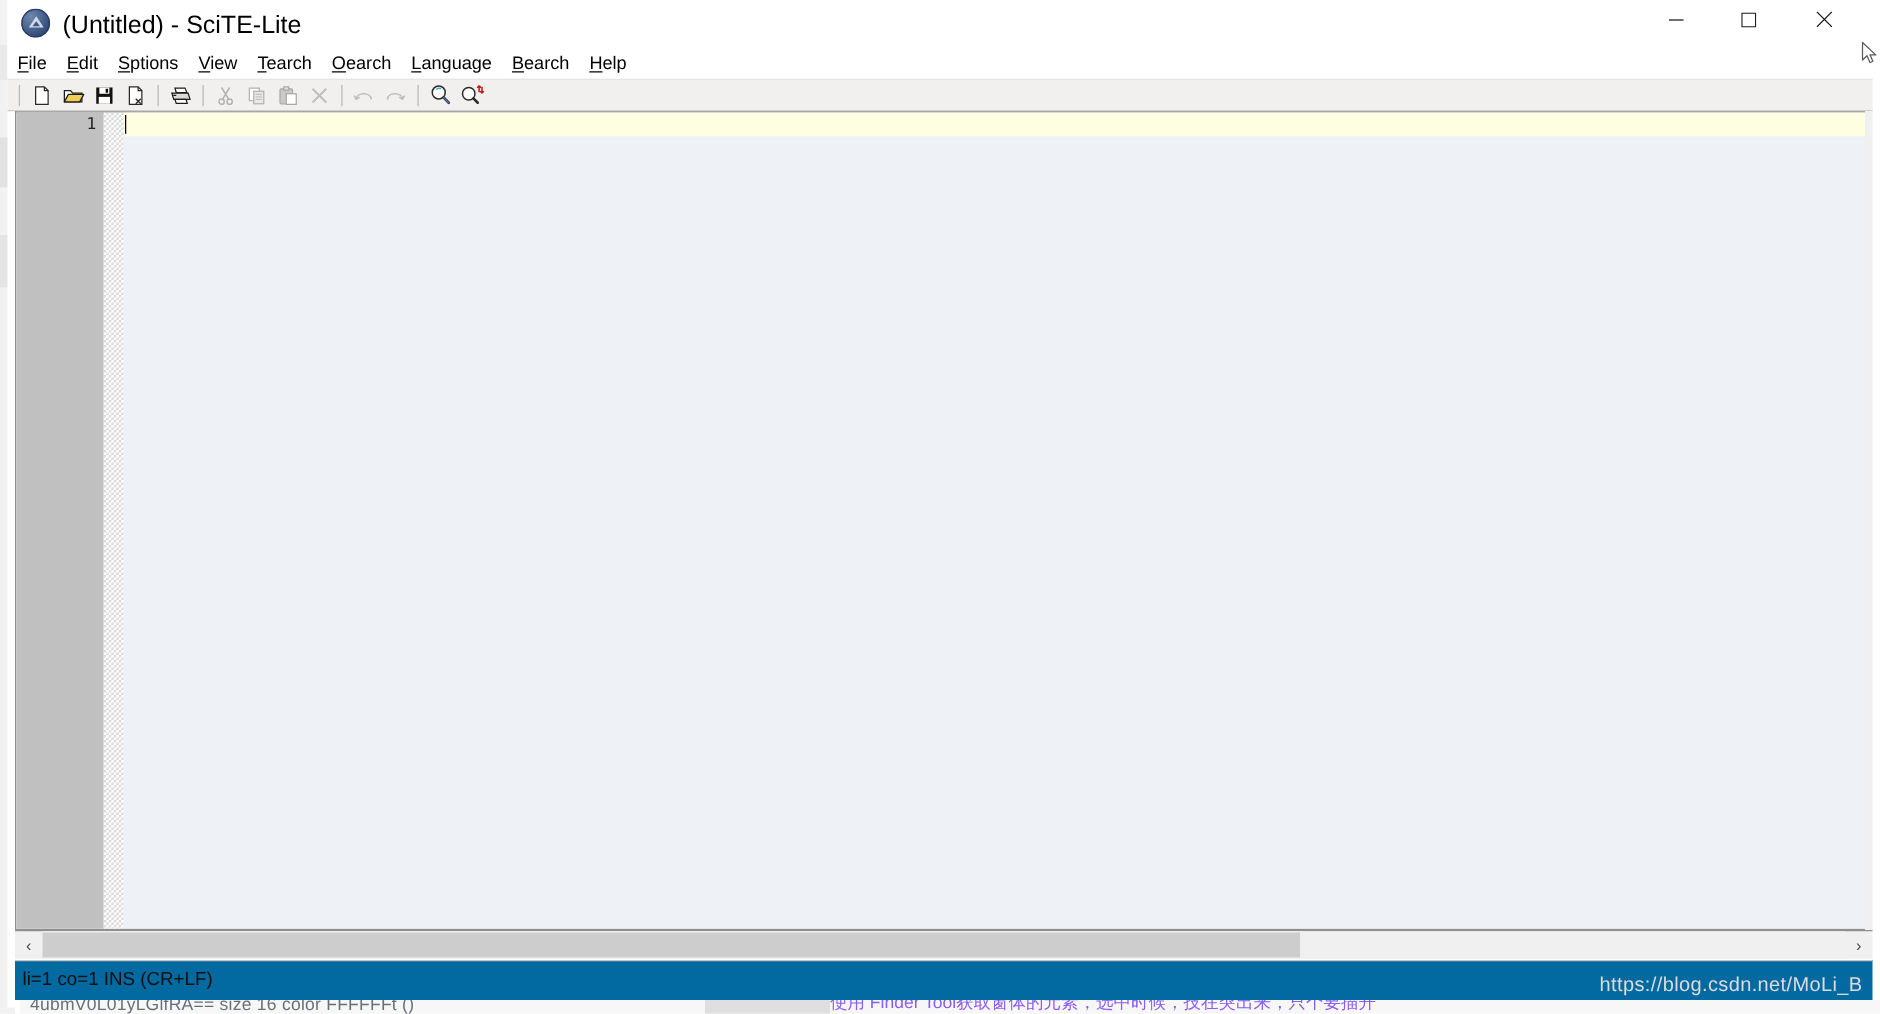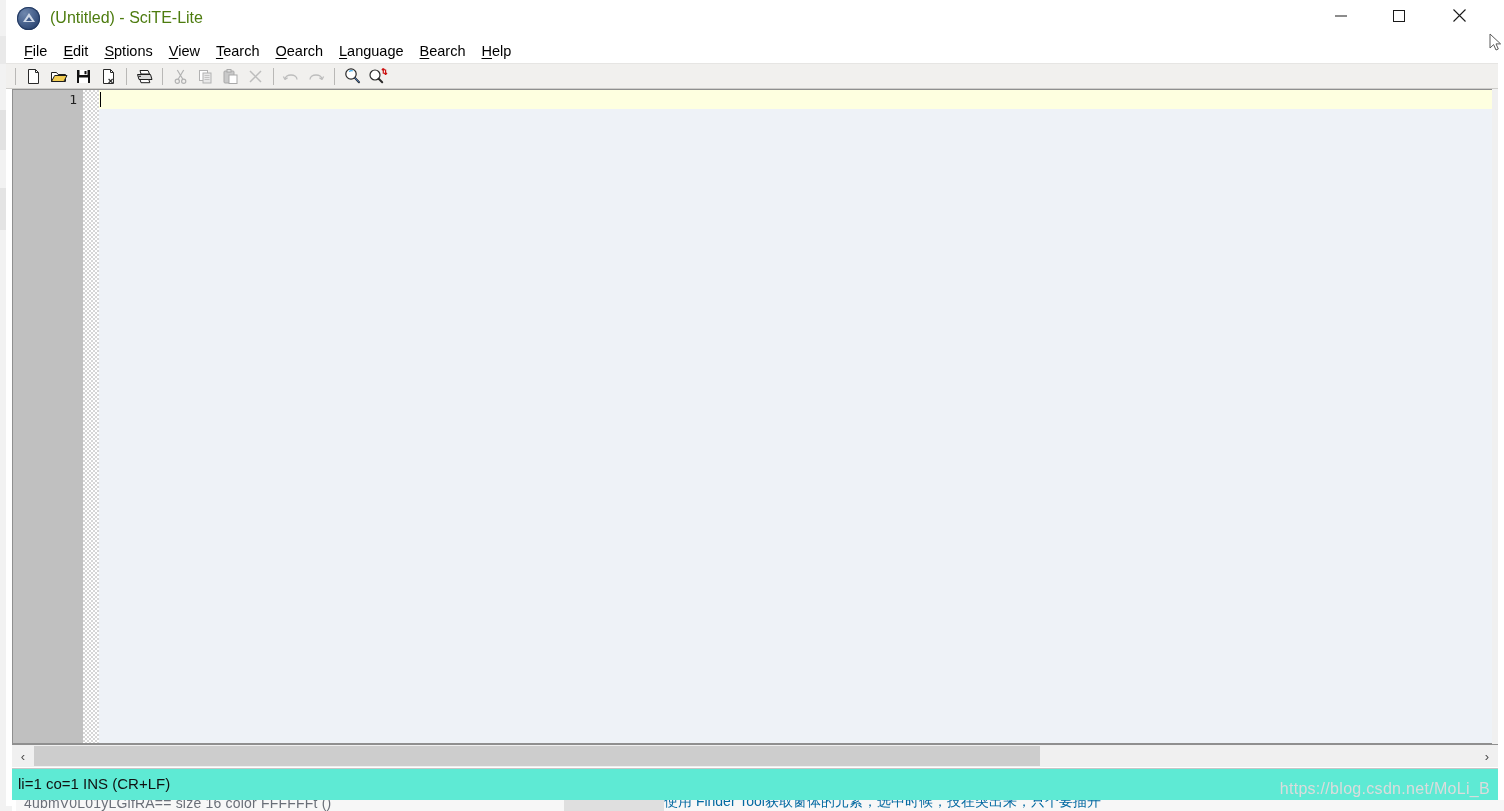--- a/index.html
+++ b/index.html
@@ -45,21 +45,21 @@
     left: 8px; top: -5px;
     font-size: 14px;
     color: #6a6f78;
     white-space: nowrap;
     letter-spacing: .2px;
   }
   #bg-bottom-text2 {
     position: absolute;
     left: 648px; top: -7px;
     font-size: 14px;
-    color: #0369a1;
+    color: #8b5cf6;
     white-space: nowrap;
   }
   #bg-bottom-sep {
     position: absolute;
     left: 548px; top: 0px; width: 100px; height: 11px;
     background: #dfdfdf;
   }
 
   
   #window {
@@ -98,22 +98,22 @@
     position: absolute;
     left: 8.5px; top: 9.5px;
     width: 0; height: 0;
     border-left: 3px solid transparent;
     border-right: 3px solid transparent;
     border-bottom: 4.5px solid #3d5887;
   }
   #title-text {
     position: absolute;
     left: 44px; top: 9px;
-    font-size: 16px;
-    color: #4d7c0f;
+    font-size: 20px;
+    color: #000000;
     white-space: nowrap;
   }
 
   .wincontrol {
     position: absolute;
     top: 0;
     width: 46px; height: 31px;
     display: flex;
     align-items: center;
     justify-content: center;
@@ -125,21 +125,20 @@
   .wincontrol svg { display: block; }
 
   
   #menubar {
     position: absolute;
     left: 0; top: 38px;
     width: 1492px; height: 25px;
     background: #ffffff;
     display: flex;
     align-items: center;
-    padding-left: 10px;
     box-sizing: border-box;
   }
   .menu-item {
     font-size: 14.5px;
     color: #000000;
     padding: 1px 8px 1px 8px;
     white-space: nowrap;
     cursor: default;
   }
   .menu-item .acc {
@@ -258,21 +257,21 @@
     left: 0; top: 1px;
     width: 1006px; height: 20px;
     background: #cdcdcd;
   }
 
   
   #statusbar {
     position: absolute;
     left: 6px; top: 768px;
     width: 1486px; height: 32px;
-    background: #5eead4;
+    background: #0369a1;
     border-top: 1px solid #c6c6c6;
     box-sizing: border-box;
   }
   #status-text {
     position: absolute;
     left: 6px; top: 6px;
     font-size: 15px;
     color: #111111;
     white-space: nowrap;
   }

